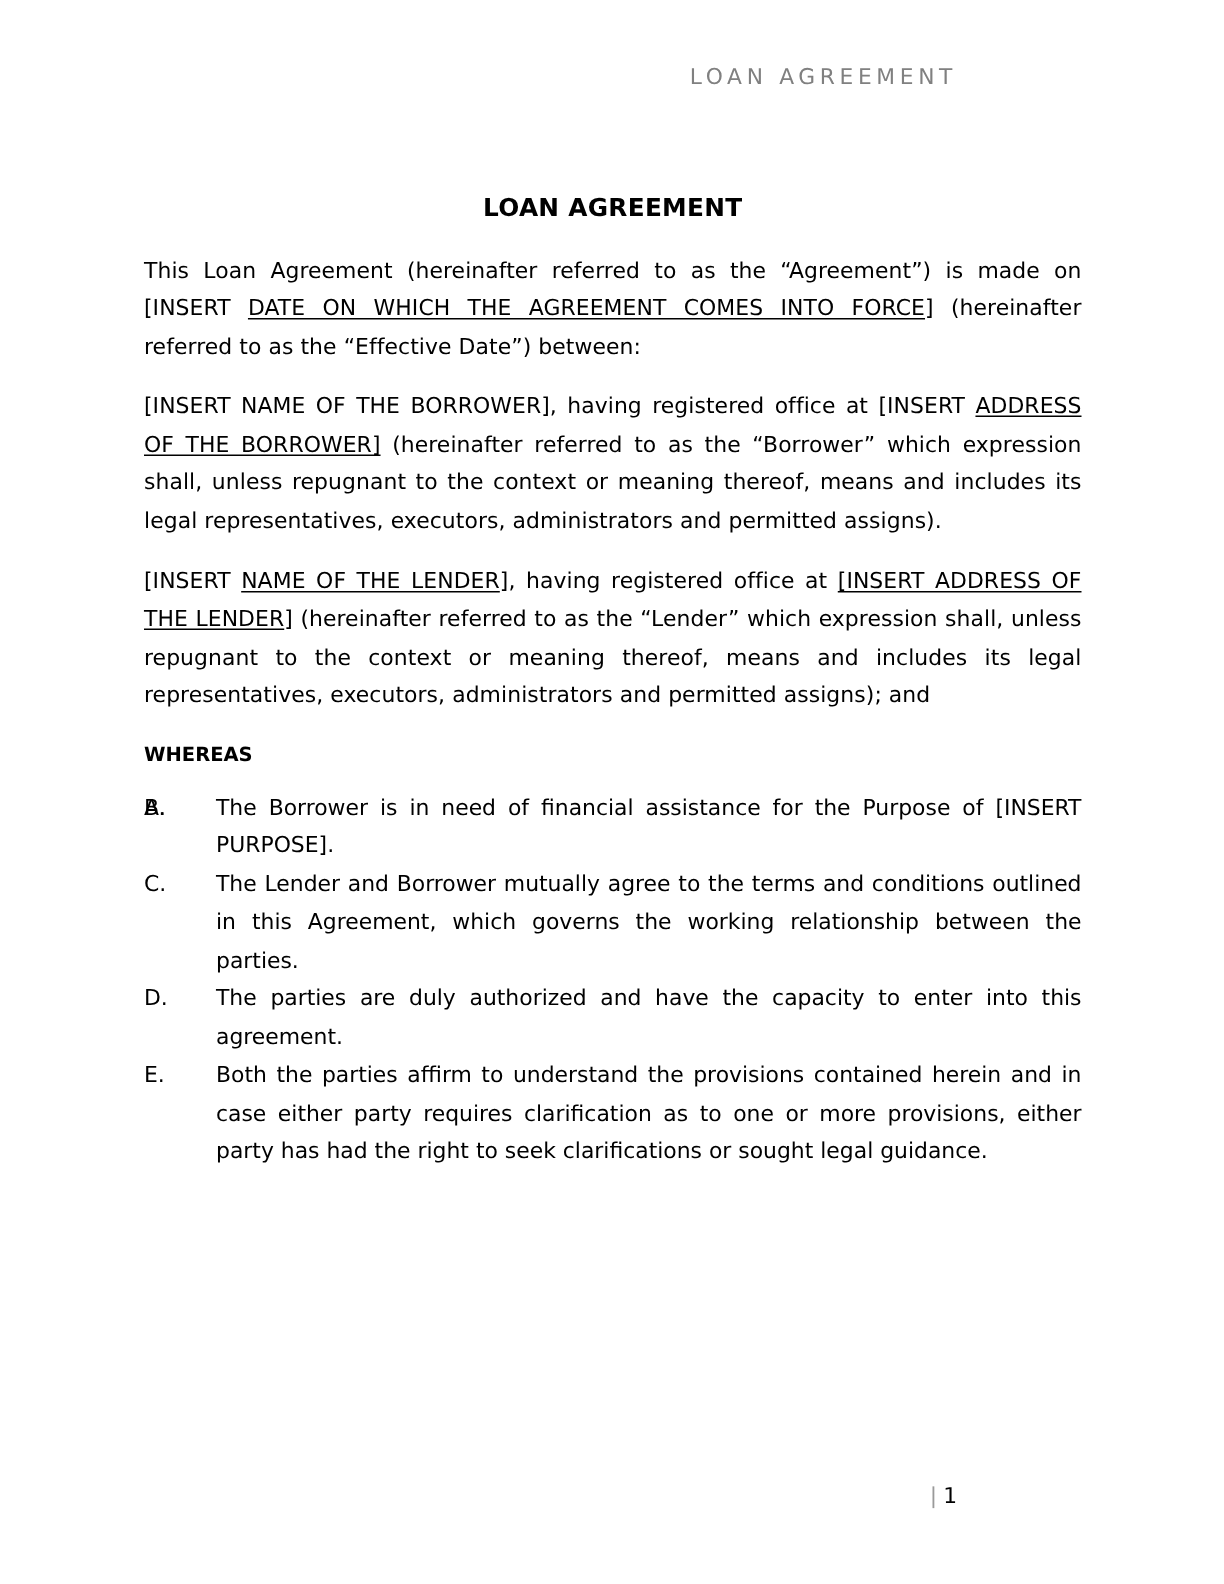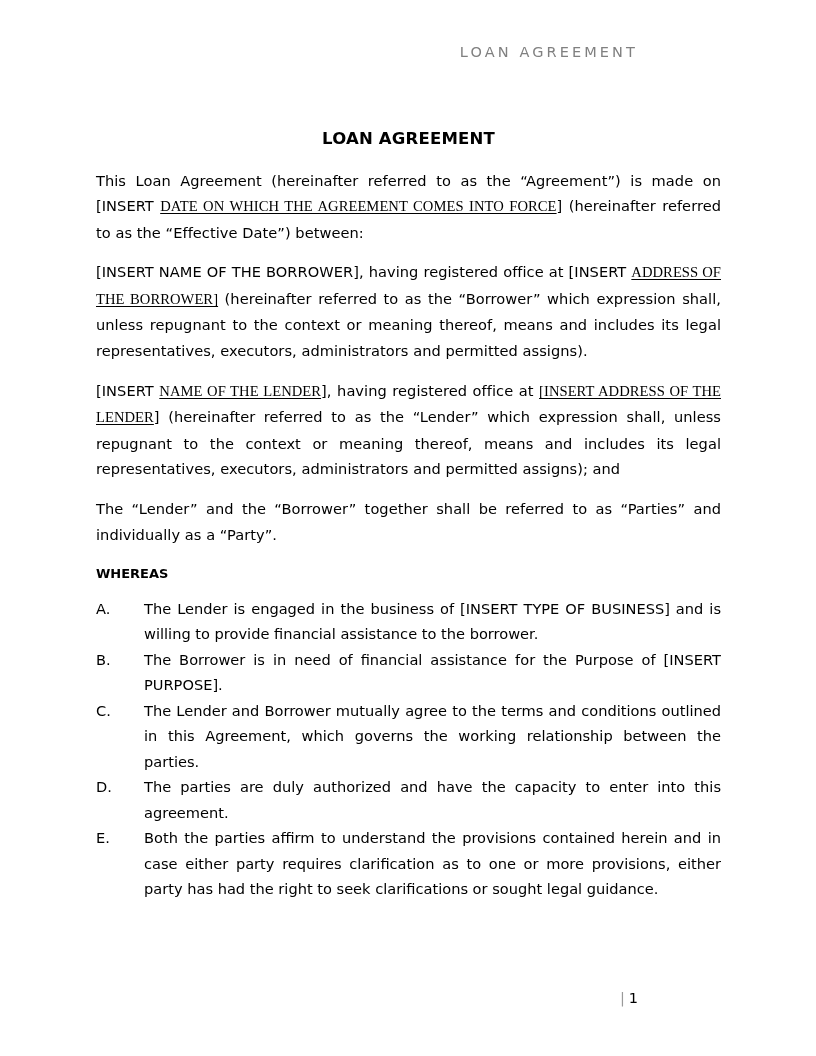--- a/index.html
+++ b/index.html
@@ -52,21 +52,21 @@
   p.para {
     margin: 0 0 14px 0;
     font-size: 14.6px;
     line-height: 25.6px;
     text-align: justify;
     text-justify: inter-word;
     letter-spacing: 0.05px;
   }
   p.para:last-child { margin-bottom: 0; }
 
-  .u { text-decoration: underline; text-underline-offset: 2px; font-family: Liberation Serif, serif; }
+  .u { text-decoration: underline; text-underline-offset: 2px; }
 
   .whereas {
     margin: 0 0 9px 0;
     font-size: 13px;
     line-height: 25.5px;
     font-weight: bold;
     text-align: left;
   }
 
   
@@ -127,28 +127,26 @@
     </p>
 
     <p class="para">
       <span>[INSERT NAME OF THE BORROWER], having registered office at [INSERT </span><span class="u">ADDRESS OF THE BORROWER]</span><span> (hereinafter referred to as the “Borrower” which expression shall, unless repugnant to the context or meaning thereof, means and includes its legal representatives, executors, administrators and permitted assigns).</span>
     </p>
 
     <p class="para">
       <span>[INSERT </span><span class="u">NAME OF THE LENDER</span><span>], having registered office at </span><span class="u">[INSERT ADDRESS OF THE LENDER</span><span>] (hereinafter referred to as the “Lender” which expression shall, unless repugnant to the context or meaning thereof, means and includes its legal representatives, executors, administrators and permitted assigns); and</span>
     </p>
 
-    <p class="para">The “Lender” and the “Borrower” together shall be referred to as “Parties” and individually as a “Party”.</p>
 
     <p class="whereas">WHEREAS</p>
 
     <ol class="alpha-list">
       <li>
         <span class="marker">A.</span>
-        <span>The Lender is engaged in the business of [INSERT TYPE OF BUSINESS] and is willing to provide financial assistance to the borrower.</span>
       </li>
       <li>
         <span class="marker">B.</span>
         <span>The Borrower is in need of financial assistance for the Purpose of [INSERT PURPOSE].</span>
       </li>
       <li>
         <span class="marker">C.</span>
         <span>The Lender and Borrower mutually agree to the terms and conditions outlined in this Agreement, which governs the working relationship between the parties.</span>
       </li>
       <li>

